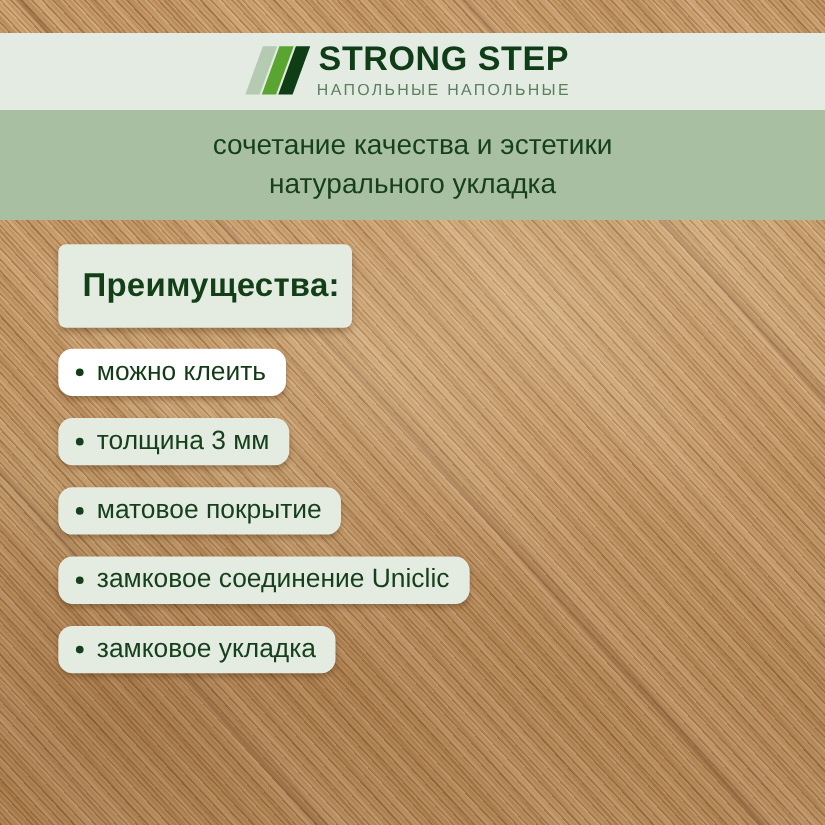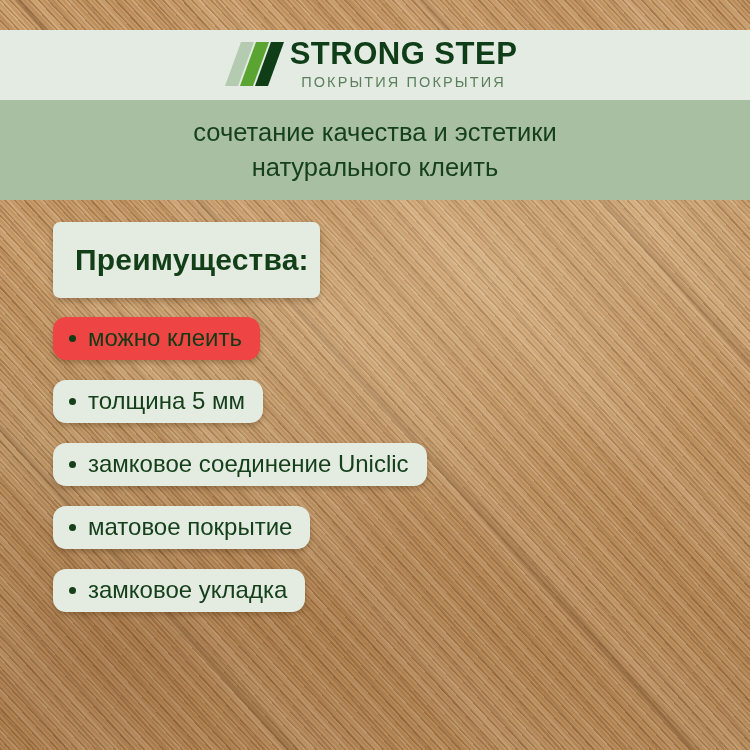--- a/index.html
+++ b/index.html
@@ -181,21 +181,21 @@
     align-items: center;
     background: #e4ece2;
     border-radius: 13px;
     box-shadow: 0 3px 5px rgba(60,34,8,0.28);
     height: 43px;
     padding: 0 18px 0 16px;
     margin-bottom: 20px;
     box-sizing: border-box;
   }
   .pill.highlight {
-    background: #ef4444;
+    background: #ffffff;
   }
   .pill-row {
     display: block;
   }
   .bullet {
     width: 7px;
     height: 7px;
     border-radius: 50%;
     background: #16401b;
     flex: 0 0 auto;
@@ -225,60 +225,60 @@
 
   <div class="logo-band">
     <div class="logo-wrap">
       <div class="slashes">
         <div class="slash s1"></div>
         <div class="slash s2"></div>
         <div class="slash s3"></div>
       </div>
       <div class="logo-text-block">
         <div class="logo-title">STRONG STEP</div>
-        <div class="logo-sub">ПОКРЫТИЯ ПОКРЫТИЯ</div>
+        <div class="logo-sub">НАПОЛЬНЫЕ НАПОЛЬНЫЕ</div>
       </div>
     </div>
   </div>
 
   <div class="tagline-band">
     <div class="tagline-line">сочетание качества и эстетики</div>
-    <div class="tagline-line">натурального клеить</div>
+    <div class="tagline-line">натурального укладка</div>
   </div>
 
   <div class="heading-box">
     <div class="heading-text">Преимущества:</div>
   </div>
 
   <div class="list">
     <div class="pill-row">
       <div class="pill highlight">
         <span class="bullet"></span>
         <span class="pill-label">можно клеить</span>
       </div>
     </div>
     <div class="pill-row">
       <div class="pill">
         <span class="bullet"></span>
-        <span class="pill-label">толщина 5 мм</span>
+        <span class="pill-label">толщина 3 мм</span>
+      </div>
+    </div>
+    <div class="pill-row">
+      <div class="pill">
+        <span class="bullet"></span>
+        <span class="pill-label">матовое покрытие</span>
       </div>
     </div>
     <div class="pill-row">
       <div class="pill">
         <span class="bullet"></span>
         <span class="pill-label">замковое соединение Uniclic</span>
       </div>
     </div>
     <div class="pill-row">
       <div class="pill">
         <span class="bullet"></span>
-        <span class="pill-label">матовое покрытие</span>
-      </div>
-    </div>
-    <div class="pill-row">
-      <div class="pill">
-        <span class="bullet"></span>
         <span class="pill-label">замковое укладка</span>
       </div>
     </div>
   </div>
 
 </div>
 
 </body></html>

